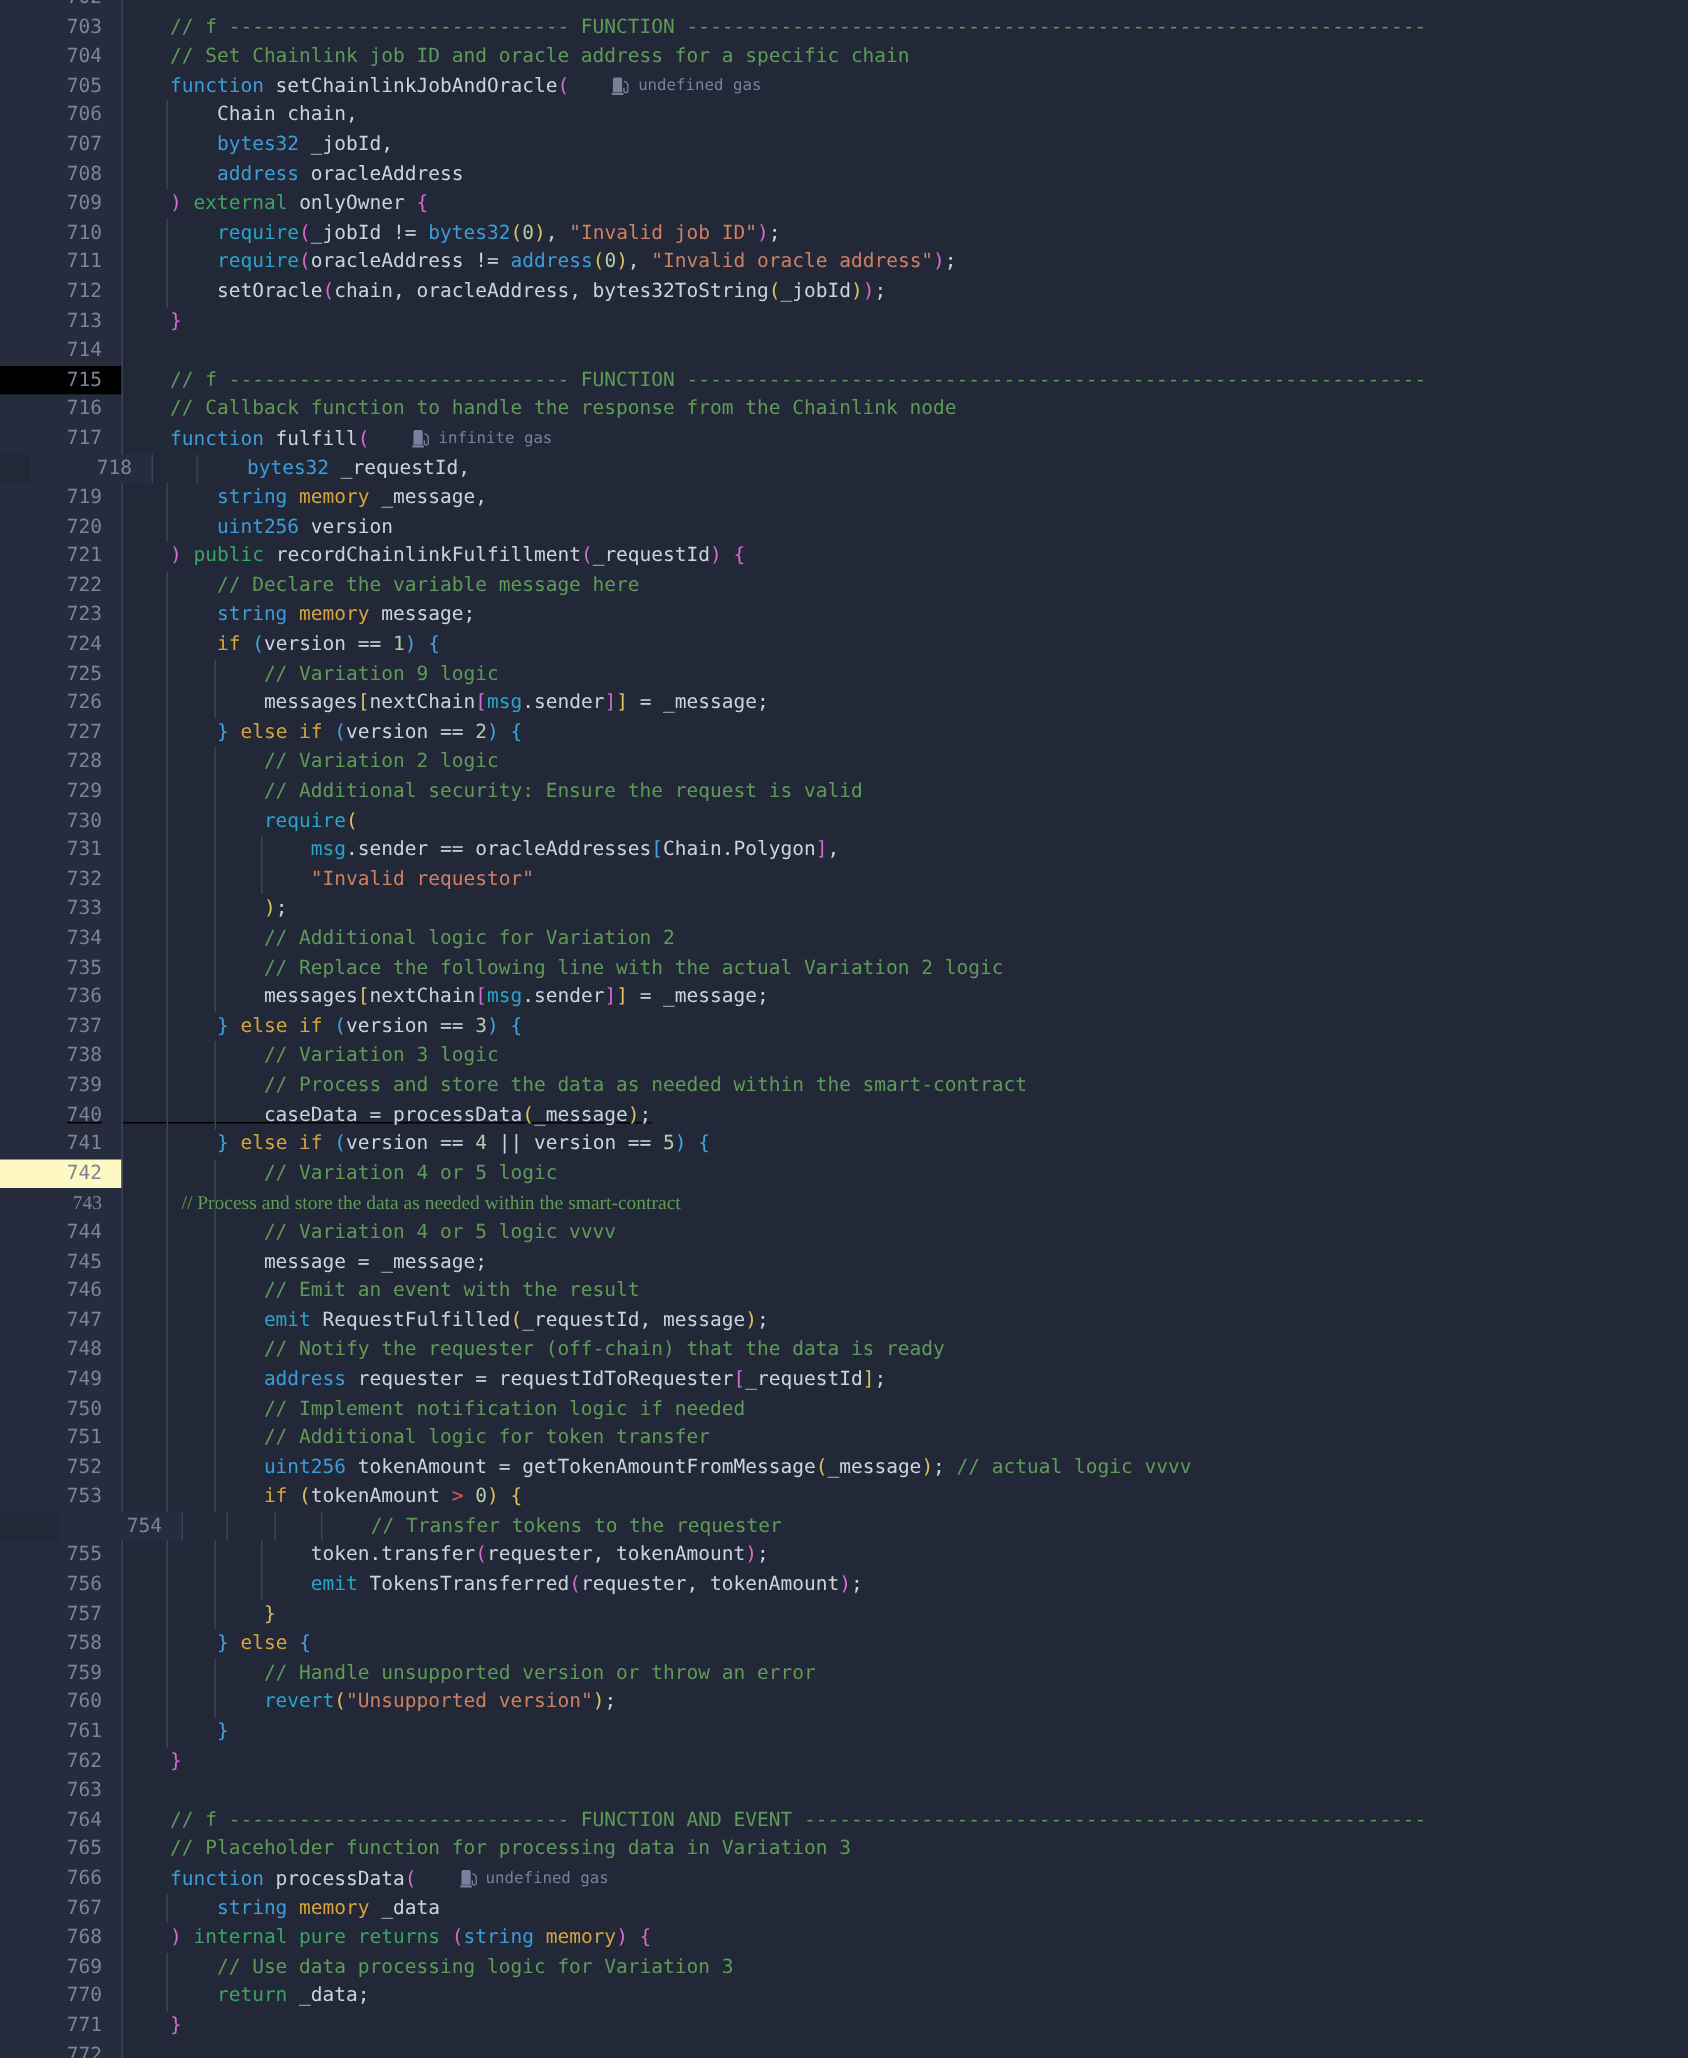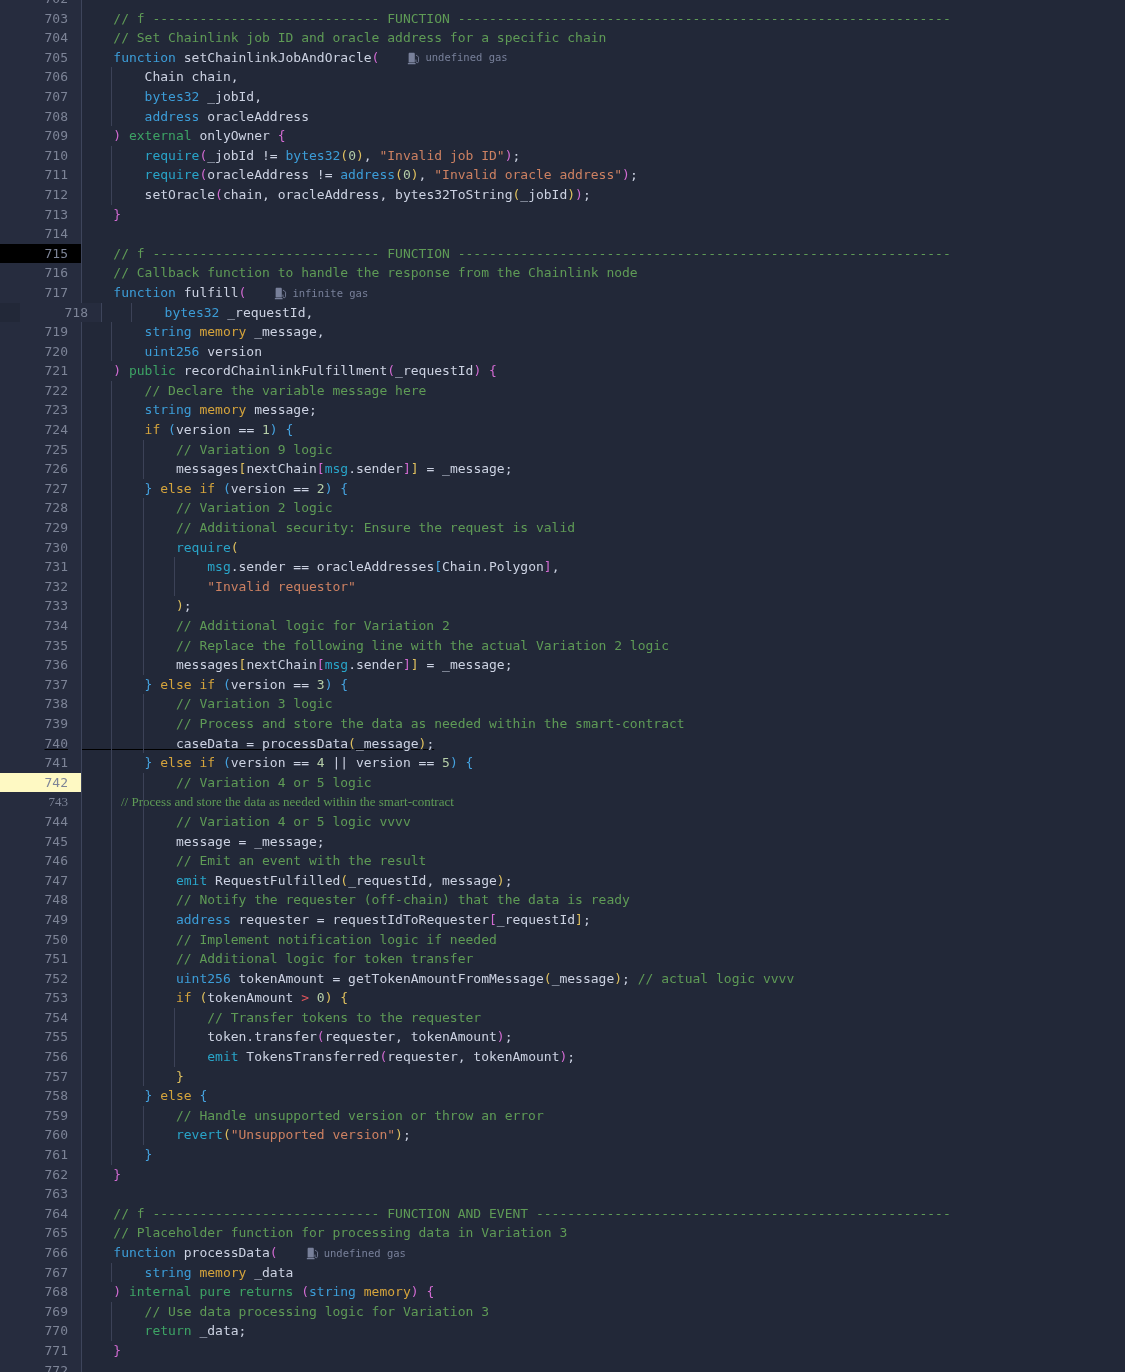--- a/index.html
+++ b/index.html
@@ -306,21 +306,21 @@
       <div class="row" style="height: 19.6px; line-height: 19.6px;">
         <div class="gut" style="background: rgb(38, 44, 62); color: rgb(125, 132, 151);">752</div>
         <div class="gutpad" style="background: rgb(62, 69, 91);"></div>
         <div class="code"><div class="guide" style="background: rgb(60, 66, 87); left: 29.32px;"></div><div class="guide" style="background: rgb(60, 66, 87); left: 60.64px;"></div><span class="tok" style="color: rgb(60, 157, 216);">            uint256</span><span class="tok" style="color: rgb(204, 210, 226);"> tokenAmount = getTokenAmountFromMessage</span><span class="tok" style="color: rgb(223, 192, 94);">(</span><span class="tok" style="color: rgb(204, 210, 226);">_message</span><span class="tok" style="color: rgb(223, 192, 94);">)</span><span class="tok" style="color: rgb(204, 210, 226);">; </span><span class="tok" style="color: rgb(95, 155, 86);">// actual logic vvvv</span></div>
       </div>
       <div class="row" style="height: 19.6px; line-height: 19.6px;">
         <div class="gut" style="background: rgb(38, 44, 62); color: rgb(125, 132, 151);">753</div>
         <div class="gutpad" style="background: rgb(62, 69, 91);"></div>
         <div class="code"><div class="guide" style="background: rgb(60, 66, 87); left: 29.32px;"></div><div class="guide" style="background: rgb(60, 66, 87); left: 60.64px;"></div><span class="tok" style="color: rgb(213, 164, 60);">            if</span><span class="tok" style="color: rgb(204, 210, 226);"> </span><span class="tok" style="color: rgb(223, 192, 94);">(</span><span class="tok" style="color: rgb(204, 210, 226);">tokenAmount </span><span class="tok" style="color: rgb(224, 84, 92);">&gt;</span><span class="tok" style="color: rgb(204, 210, 226);"> </span><span class="tok" style="color: rgb(181, 206, 168);">0</span><span class="tok" style="color: rgb(223, 192, 94);">)</span><span class="tok" style="color: rgb(204, 210, 226);"> </span><span class="tok" style="color: rgb(223, 192, 94);">{</span></div>
       </div>
-      <div class="row" style="height: 19.6px; line-height: 19.6px;">
+      <div class="row" style="height: 19.6px; line-height: 19.6px; padding-left: 40px;">
         <div class="gut" style="background: rgb(38, 44, 62); color: rgb(125, 132, 151);">754</div>
         <div class="gutpad" style="background: rgb(62, 69, 91);"></div>
         <div class="code"><div class="guide" style="background: rgb(60, 66, 87); left: 29.32px;"></div><div class="guide" style="background: rgb(60, 66, 87); left: 60.64px;"></div><div class="guide" style="background: rgb(60, 66, 87); left: 91.96px;"></div><span class="tok" style="color: rgb(95, 155, 86);">                // Transfer tokens to the requester</span></div>
       </div>
       <div class="row" style="height: 19.6px; line-height: 19.6px;">
         <div class="gut" style="background: rgb(38, 44, 62); color: rgb(125, 132, 151);">755</div>
         <div class="gutpad" style="background: rgb(62, 69, 91);"></div>
         <div class="code"><div class="guide" style="background: rgb(60, 66, 87); left: 29.32px;"></div><div class="guide" style="background: rgb(60, 66, 87); left: 60.64px;"></div><div class="guide" style="background: rgb(60, 66, 87); left: 91.96px;"></div><span class="tok" style="color: rgb(204, 210, 226);">                token.transfer</span><span class="tok" style="color: rgb(211, 107, 211);">(</span><span class="tok" style="color: rgb(204, 210, 226);">requester, tokenAmount</span><span class="tok" style="color: rgb(211, 107, 211);">)</span><span class="tok" style="color: rgb(204, 210, 226);">;</span></div>
       </div>
       <div class="row" style="height: 19.6px; line-height: 19.6px;">

